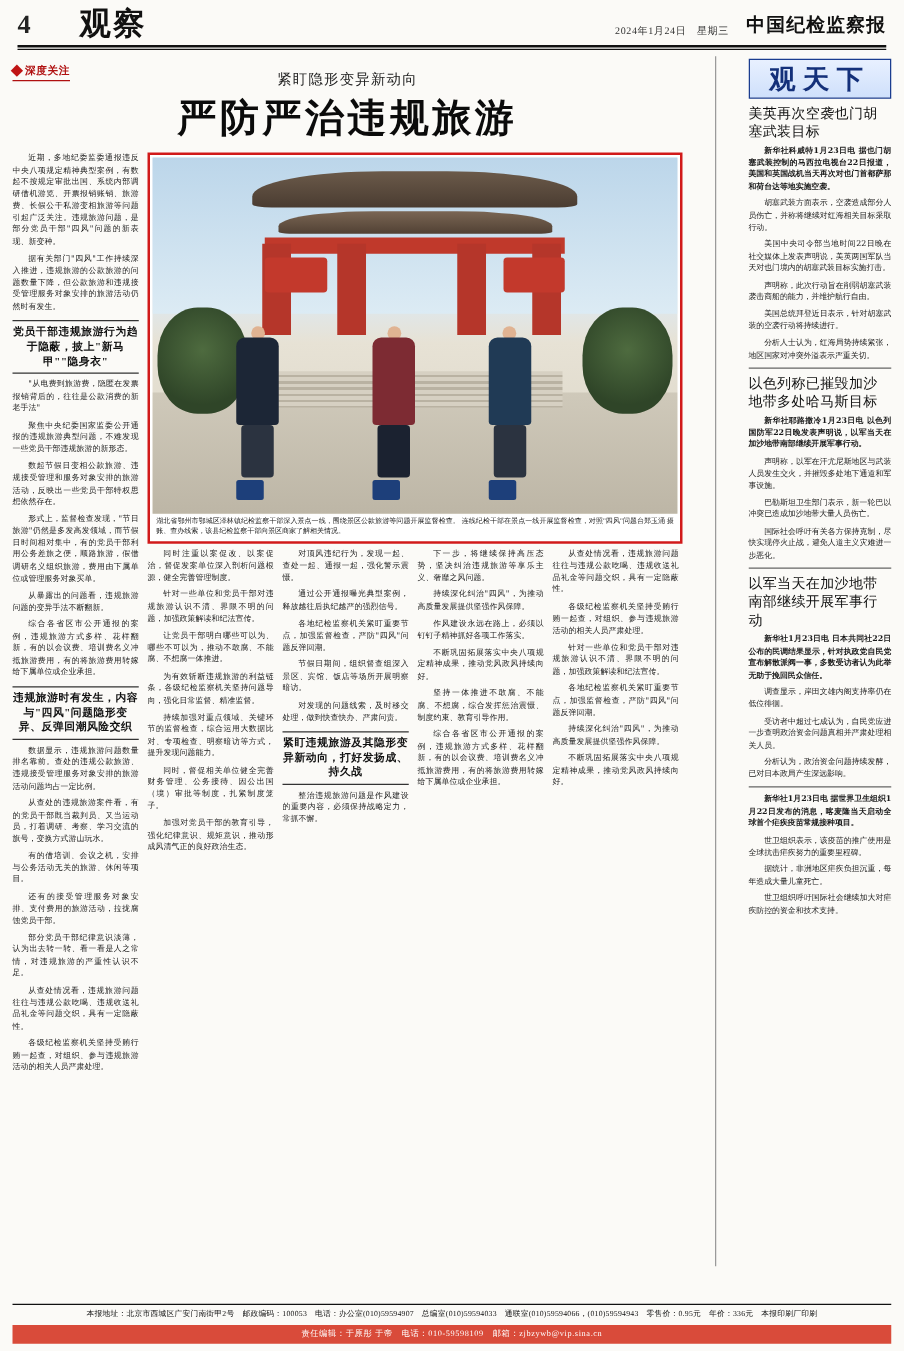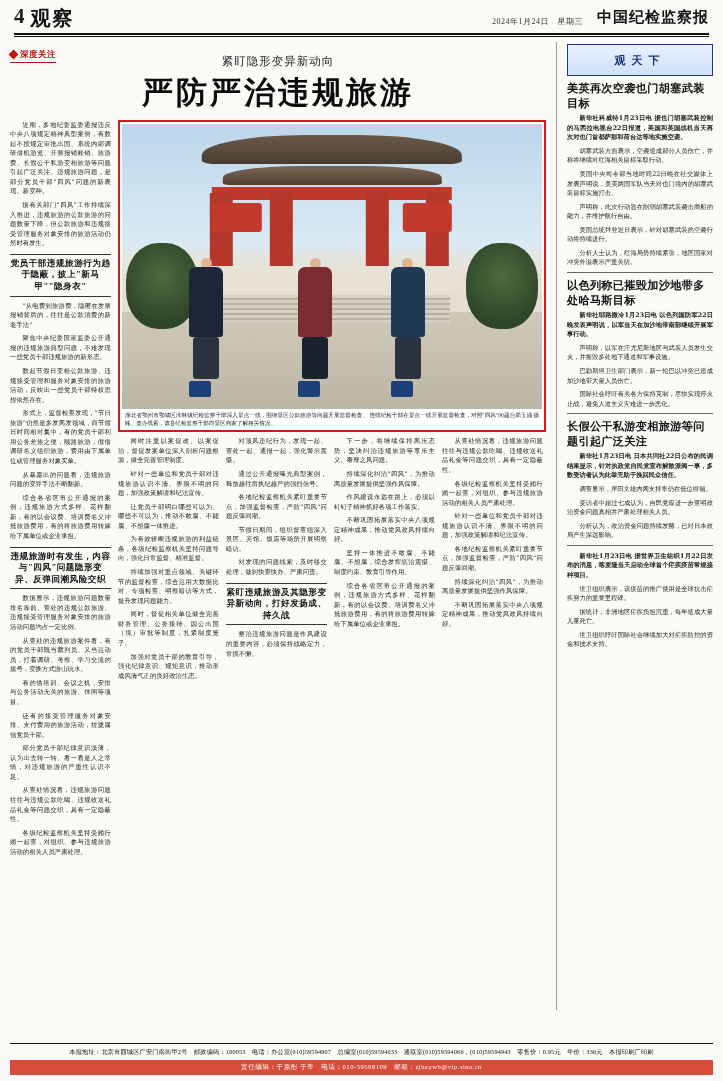--- a/index.html
+++ b/index.html
@@ -13,30 +13,30 @@
   }
   .page{width:723px;height:1081px;position:relative;box-sizing:border-box;padding:0 10px;}
 
   
   .masthead{
     display:flex;align-items:flex-end;justify-content:space-between;
     padding:6px 4px 3px 4px;
   }
   .mast-left{display:flex;align-items:flex-end;gap:6px;}
   .page-num{font-size:21px;font-weight:bold;color:#222;line-height:1;padding-bottom:1px;}
-  .section-name{font-size:20px;font-weight:bold;letter-spacing:2px;line-height:1;
-    font-family:"DejaVu Serif","Liberation Serif",serif;}
+  .section-name{font-size:25px;font-weight:bold;letter-spacing:2px;line-height:1;
+    font-family:"DejaVu Serif","Liberation Serif",serif;margin-left:33px;}
   .mast-right{display:flex;align-items:flex-end;gap:14px;padding-bottom:1px;margin-left:18px;}
   .mast-date{font-size:8px;color:#333;letter-spacing:.5px;}
   .paper-name{font-size:15px;font-weight:bold;letter-spacing:1px;color:#111;text-align:center;}
   .rule-thick{height:2px;background:#111;margin:2px 4px 0 4px;}
   .rule-thin{height:1px;background:#111;margin:1px 4px 5px 4px;}
 
   
-  .body-grid{display:flex;gap:8px;height:968px;}
+  .body-grid{display:flex;gap:24px;height:968px;}
   .left-zone{width:536px;position:relative;}
   .vrule{width:1px;background:#9a9a9a;margin:0 2px;}
   .right-zone{width:160px;position:relative;}
 
   
   .head-block{position:relative;padding:2px 0 4px 0;}
   .tag-depth{
     display:inline-flex;align-items:center;gap:3px;
     font-size:8.5px;color:#b01010;font-weight:bold;letter-spacing:.5px;
     border-bottom:1px solid #b01010;padding-bottom:1px;
@@ -106,23 +106,23 @@
   .p-body{width:34px;height:70px;border-radius:7px 7px 3px 3px;margin-top:-2px;}
   .p-legs{width:26px;height:42px;background:#2b3340;margin:0 auto;border-radius:3px;}
   .bag{width:22px;height:16px;background:#1d3f7a;border-radius:2px;margin-top:2px;}
   .pa{left:16%;} .pb{left:42%;} .pc{left:64%;}
 
   
   .rt-banner{
     position:relative;border:1px solid #1b3d8f;background:linear-gradient(#e8f0ff,#cfe0fb);
     height:30px;margin:2px 0 5px 0;display:flex;align-items:center;justify-content:center;
   }
-  .rt-banner span{font-size:11px;font-weight:bold;letter-spacing:6px;color:#14307a;
+  .rt-banner span{font-size:21px;font-weight:bold;letter-spacing:6px;color:#14307a;
     font-family:Liberation Serif, serif;}
-  .rt-title{font-size:11.2px;font-weight:bold;line-height:1.3;color:#111;
+  .rt-title{font-size:11.2px;font-weight:normal;line-height:1.3;color:#111;
     margin:3px 0 3px 0;letter-spacing:.3px;}
   .rt-rule{height:1px;background:#666;margin:5px 0;}
   p.rtx{
     font-size:6.3px;line-height:1.52;text-align:justify;margin:0 0 4px 0;
     text-indent:2em;color:#1a1a1a;
     font-family:"DejaVu Serif","Liberation Serif",serif;
   }
   .lead{font-weight:bold;}
 
   
@@ -300,21 +300,21 @@
       <div>
         <div class="rt-title">以色列称已摧毁加沙地带多处哈马斯目标</div>
         <p class="rtx lead">新华社耶路撒冷1月23日电 以色列国防军22日晚发表声明说，以军当天在加沙地带南部继续开展军事行动。</p>
         <p class="rtx">声明称，以军在汗尤尼斯地区与武装人员发生交火，并摧毁多处地下通道和军事设施。</p>
         <p class="rtx">巴勒斯坦卫生部门表示，新一轮巴以冲突已造成加沙地带大量人员伤亡。</p>
         <p class="rtx">国际社会呼吁有关各方保持克制，尽快实现停火止战，避免人道主义灾难进一步恶化。</p>
       </div>
       <div class="rt-rule"></div>
 
       <div>
-        <div class="rt-title">长假公干私游变相旅游等问题引起广泛关注</div>
+        <div class="rt-title">以军当天在加沙地带南部继续开展军事行动</div>
         <p class="rtx lead">新华社1月23日电 日本共同社22日公布的民调结果显示，针对执政党自民党宣布解散派阀一事，多数受访者认为此举无助于挽回民众信任。</p>
         <p class="rtx">调查显示，岸田文雄内阁支持率仍在低位徘徊。</p>
         <p class="rtx">受访者中超过七成认为，自民党应进一步查明政治资金问题真相并严肃处理相关人员。</p>
         <p class="rtx">分析认为，政治资金问题持续发酵，已对日本政局产生深远影响。</p>
       </div>
       <div class="rt-rule"></div>
 
       <div>
         <p class="rtx lead">新华社1月23日电 据世界卫生组织1月22日发布的消息，喀麦隆当天启动全球首个疟疾疫苗常规接种项目。</p>
         <p class="rtx">世卫组织表示，该疫苗的推广使用是全球抗击疟疾努力的重要里程碑。</p>

